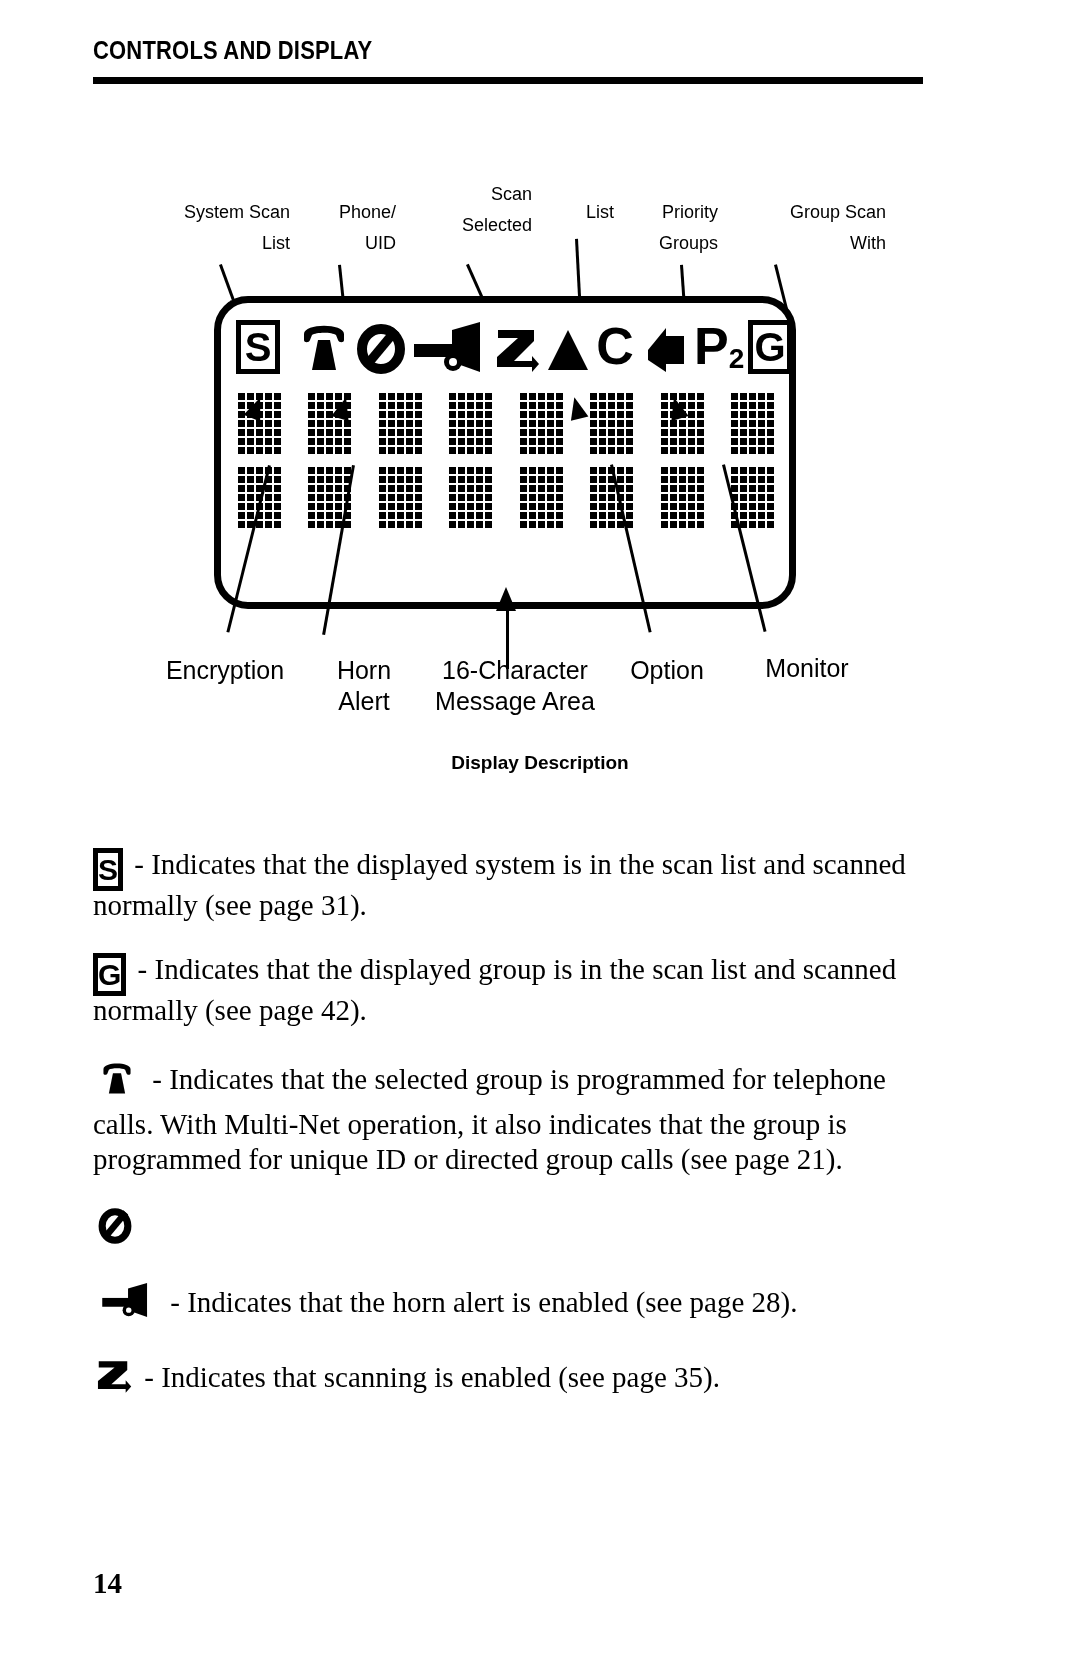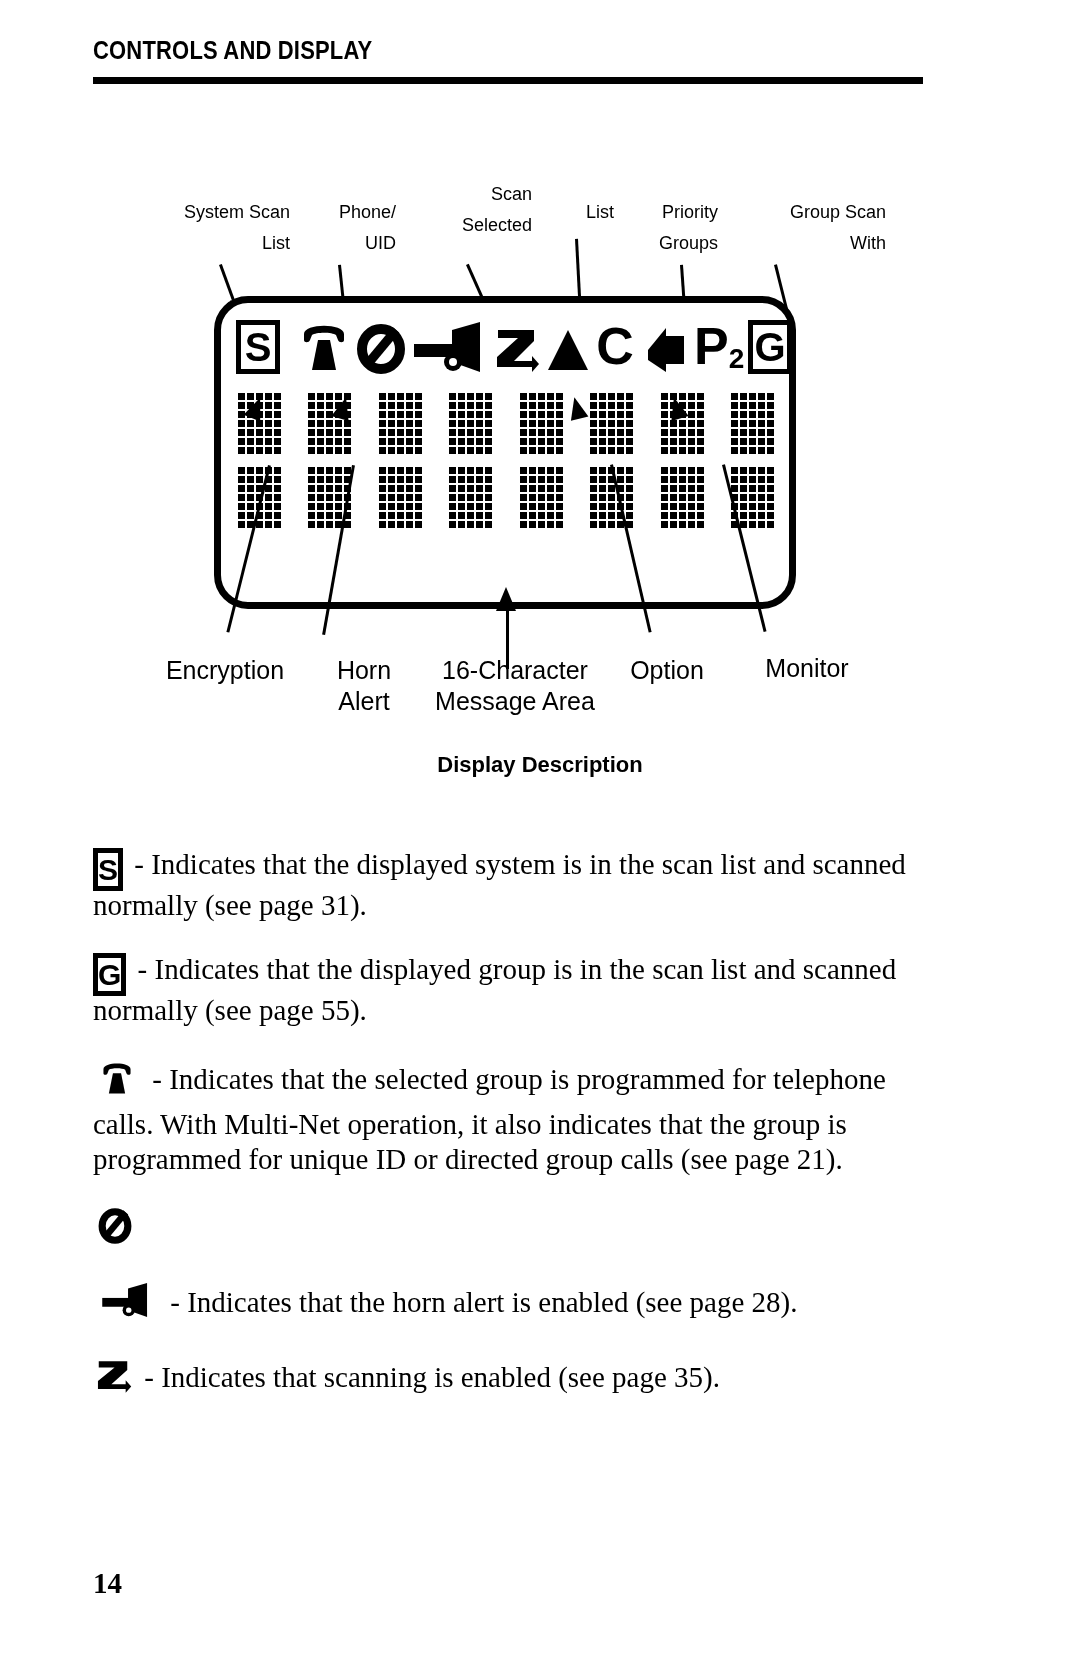--- a/index.html
+++ b/index.html
@@ -51,21 +51,21 @@
   
   .matrix{position:absolute;left:238px;top:218px;width:536px;}
   .mrow{display:flex;justify-content:space-between;margin-bottom:13px;}
   .mchar{display:grid;grid-template-columns:repeat(5,7px);grid-template-rows:repeat(7,7px);
          gap:2px;}
   .dot{width:7px;height:7px;background:#000;}
 
   
   .caption{
     position:absolute;left:0;top:752px;width:1080px;text-align:center;
-    font-family:"Liberation Sans",sans-serif;font-weight:bold;font-size:22px;
+    font-family:"Liberation Sans",sans-serif;font-weight:bold;font-size:19px;
   }
 
   
   .body{position:absolute;left:93px;top:818px;width:830px;}
   .para{font-size:29px;line-height:35px;margin-bottom:22px;text-align:left;}
   .para b{font-weight:bold;}
   .ind{display:inline-block;vertical-align:-6px;margin-right:4px;}
 
   
   .g-box{
@@ -812,21 +812,21 @@
 
     <p class="para">
       <span class="ind">
         <span class="g-box">S</span>
       </span><span> - Indicates that the displayed system is in the scan list and scanned normally (see page 31).</span>
     </p>
 
     <p class="para">
       <span class="ind">
         <span class="g-box">G</span>
-      </span><span> - Indicates that the displayed group is in the scan list and scanned normally (see page 55).</span>
+      </span><span> - Indicates that the displayed group is in the scan list and scanned normally (see page 42).</span>
     </p>
 
     <p class="para">
       <span class="ind" style="vertical-align:-10px;">
         <svg width="48" height="42" viewBox="0 0 52 62" aria-hidden="true">
           <path d="M6 18 C6 7 46 7 46 18 L46 24 C46 27 41 27 40 24 L38 19 C34 16 18 16 14 19 L12 24 C11 27 6 27 6 24 Z" fill="#000"></path>
           <path d="M20 24 L32 24 L38 54 L14 54 Z" fill="#000"></path>
         </svg>
       </span><span> - Indicates that the selected group is programmed for telephone calls. With Multi-Net operation, it also indicates that the group is programmed for unique ID or directed group calls (see page 21).</span>
     </p>

